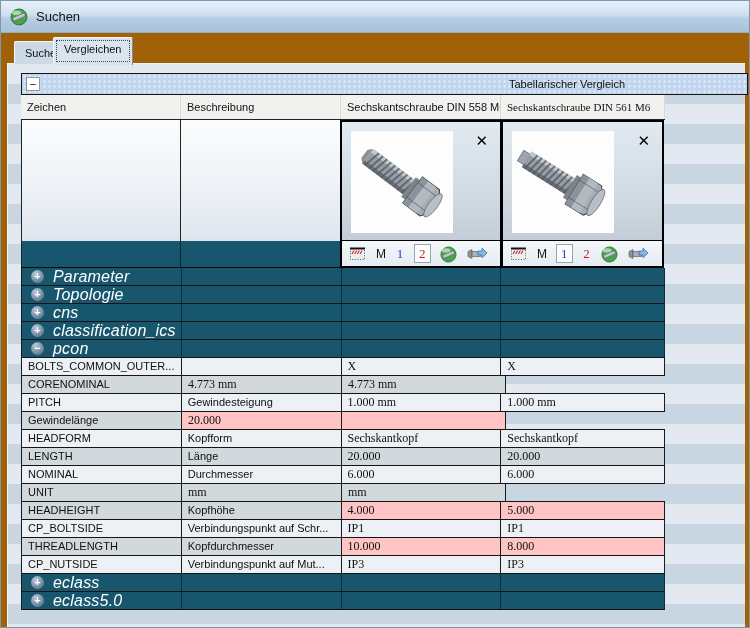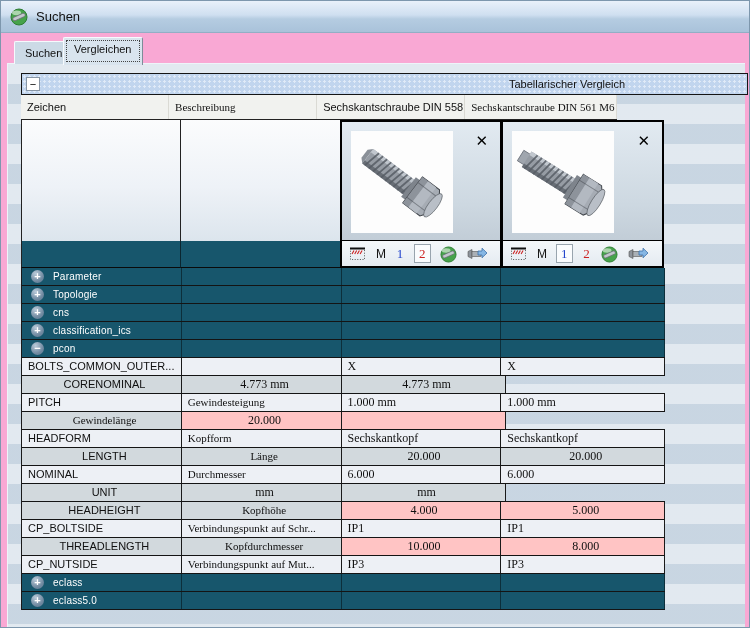--- a/index.html
+++ b/index.html
@@ -1,20 +1,20 @@
 <!DOCTYPE html>
 <html><head>
 <meta charset="utf-8">
 <style>
   * { box-sizing: border-box; margin: 0; padding: 0; }
   html,body { background:#8fa7bb; }
   .window{
     position:relative; width:750px; height:628px; overflow:hidden;
     font-family:"Liberation Sans", sans-serif; color:#111;
-    background:#f9a8d4; border:1px solid #7d97ad;
+    background:#a16207; border:1px solid #7d97ad;
   }
   .dots{
     background-image: radial-gradient(rgba(255,255,255,.5) 1px, rgba(255,255,255,0) 1.2px);
     background-size:5px 5px;
   }
   
   .titlebar{
     position:absolute; left:0; top:0; width:750px; height:32px;
     background:linear-gradient(180deg,#e9f1fa 0%,#cfdff0 45%,#b5cce1 58%,#a9c2da 100%);
     border-bottom:1px solid #93aec5;
@@ -24,21 +24,21 @@
   .appicon{ width:18px; height:18px; display:inline-block; }
   
   .tab{
     position:absolute; font-size:11px; background:#d6e2ec;
     border:1px solid #f6fafd; border-right-color:#7e8c98; border-bottom:none;
     border-top-left-radius:2px; border-top-right-radius:2px;
     padding:5px 10px 0 10px; z-index:2;
   }
   .tab.unsel{ left:13px; top:40px; height:23px; background:#ccdae6; }
   .tab.sel{
-    left:62px; top:36px; height:28px; z-index:4; background:#d9e4ee;
+    left:52px; top:36px; height:28px; z-index:4; background:#d9e4ee;
     outline:1px dotted #444; outline-offset:-4px; 
   }
   
   .panel{
     position:absolute; left:6px; top:62px; width:738px; height:566px;
     background:#d4dfe9;
     border-top:1px solid #eef4f9; border-left:1px solid #eef4f9; z-index:1;
   }
   .panel::before{
     content:""; position:absolute; inset:0;
@@ -51,28 +51,28 @@
     background-color:#c1d5ee; border:1px solid #151515;
   }
   .collapse-box{
     position:absolute; left:4px; top:3px; width:14px; height:14px;
     background:#fff; border:1px solid #8896a5; font-size:11px; line-height:12px;
     text-align:center; color:#000; cursor:default;
   }
   .group-title{ position:absolute; left:487px; top:4px; font-size:11px; }
   
   .colheaders{
-    position:absolute; left:20px; top:94px; width:596px; height:25px; z-index:5;
+    position:absolute; left:20px; top:94px; width:644px; height:25px; z-index:5;
     display:flex; background:#f1f2ef; border-bottom:1px solid #222;
   }
   .colheaders .h{
     font-size:11px; padding:6px 0 0 6px; white-space:nowrap; overflow:hidden;
     border-right:1px solid #dadad4; height:100%;
   }
-  .w1{width:160px;} .w2{width:160px;font-family:Liberation Serif, serif;} .w3{width:160px;} .w4{width:164px;font-family:Liberation Serif, serif;}
+  .w1{width:160px;} .w2{width:160px;} .w3{width:160px;} .w4{width:164px;font-family:Liberation Serif, serif;}
   
   .empty-img-cell{
     position:absolute; top:119px; height:121px; z-index:5;
     background:linear-gradient(180deg,#fbfcfd 0%,#eef2f7 55%,#dce5ed 100%);
     border-right:1px solid #222;
   }
   .eic1{ left:20px; width:160px; border-left:1px solid #222; }
   .eic2{ left:180px; width:160px; }
   .product-cell{
     position:absolute; top:119px; width:162px; height:122px; z-index:6;
@@ -112,25 +112,25 @@
   .row{ display:flex; height:18px; border-bottom:1px solid #141414; }
   .cell{ height:100%; border-right:1px solid #1a1a1a; overflow:hidden; white-space:nowrap; }
   .section{ background:#17566c; }
   .section .cell{ border-right:1px solid rgba(0,0,0,.45); display:flex; align-items:center; }
   .pm{
     width:13px; height:13px; border-radius:50%; flex:0 0 13px;
     background:radial-gradient(circle at 35% 28%, #b9cad9, #7089a0 62%, #5c7890);
     color:#fff; font-size:11px; line-height:13px; text-align:center; font-weight:bold;
     margin:0 9px 0 9px; cursor:default;
   }
-  .slabel{ color:#fff; font-size:10px; letter-spacing:.2px; }
+  .slabel{ color:#fff; font-size:16px; letter-spacing:.2px;font-style:italic; }
   .data .cell{ font-size:11px; padding:2px 0 0 6px; color:#101010; }
   .data .val{ font-family:"Liberation Serif", serif; font-size:12px; padding-top:1px; }
   .lt{ background:#edf0f5; }
-  .gr{ background:#d2d9dd;text-align:center; }
+  .gr{ background:#d2d9dd; }
   .diff{ background:#ffc4c4 !important; }
 </style>
 </head>
 <body>
 
 <div class="window">
 
   <div class="titlebar dots">
     <span class="appicon">
       <svg viewBox="0 0 18 18" width="18" height="18">

